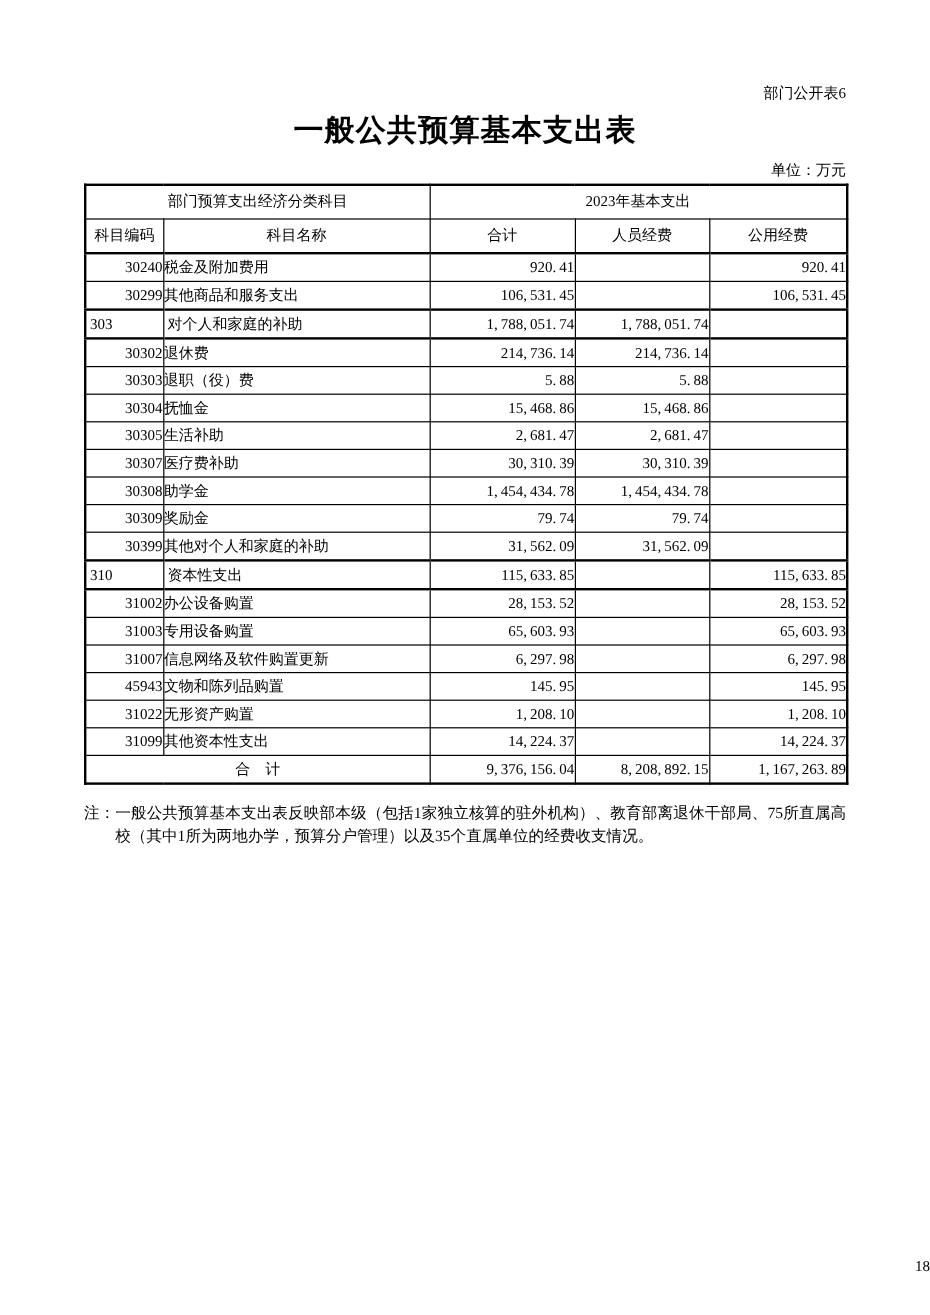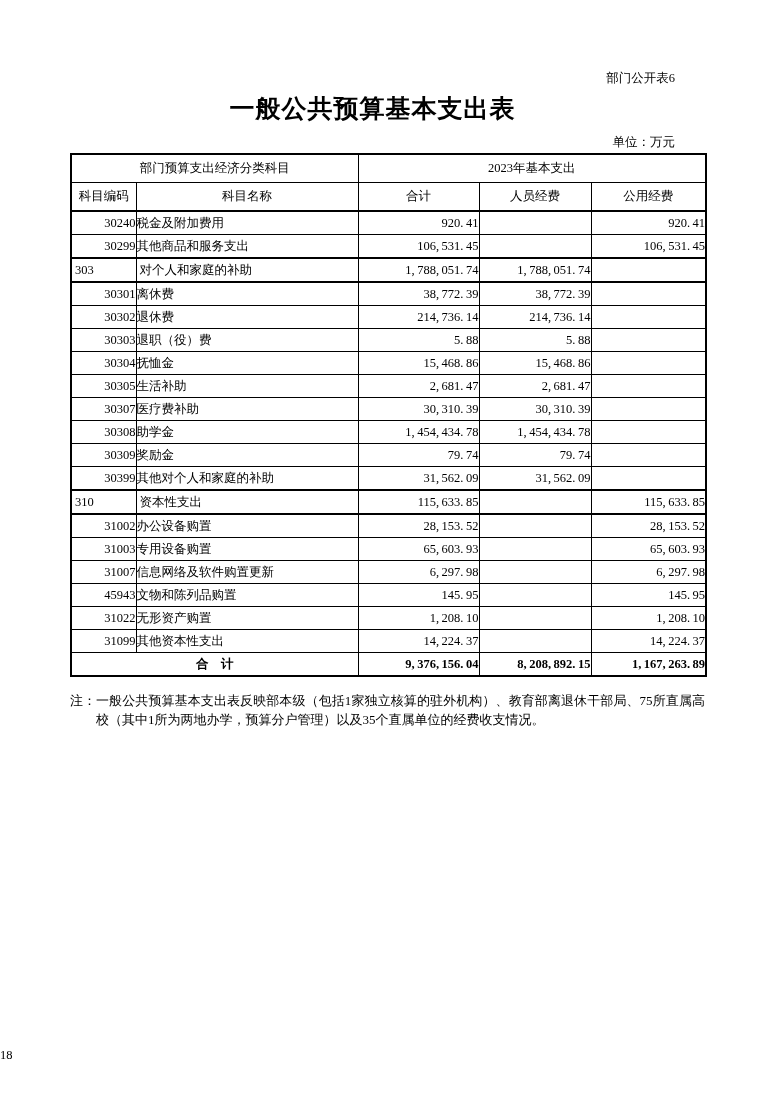--- a/index.html
+++ b/index.html
@@ -1,20 +1,20 @@
 <!DOCTYPE html>
 <html><head>
 <meta charset="utf-8">
 <style>
   html, body { margin:0; padding:0; background:#ffffff; }
   .page {
     width:775px; height:1096px;
     position:relative;
     box-sizing:border-box;
-    padding:70px 100px 0 70px;
+    padding:70px 70px 0 70px;
     background:#ffffff;
     color:#000;
     font-family:"Liberation Serif","DejaVu Serif",serif;
   }
   .doc-label {
     text-align:right;
     font-size:12.5px;
     height:16px;
     line-height:16px;
   }
@@ -54,36 +54,36 @@
     padding:0;
     overflow:hidden;
     white-space:nowrap;
   }
   td.code { text-align:right; padding-right:7px; }
   td.name { text-align:left; padding-left:22px; }
   td.num  { text-align:right; padding-right:8px; }
   tr.section td { font-weight:normal; border-top:2px solid #000; border-bottom:2px solid #000; }
   tr.section td.code { text-align:left; padding-left:3px; }
   tr.section td.name { padding-left:3px; }
-  tfoot td { font-weight:bold; border-top:2px solid #000; height:24px; }
+  tfoot td { font-weight:normal; border-top:2px solid #000; height:24px; }
   td.total-label { text-align:center; }
   .note {
     display:flex;
     width:635px;
     margin-top:14px;
     font-size:13px;
     line-height:19px;
   }
   .note-prefix { white-space:nowrap; }
   .note-text { flex:1; text-align:justify; }
   .page-number {
     position:absolute;
     left:0; right:0;
     top:1048px;
-    text-align:left;
+    text-align:right;
     font-size:12.5px;
   }
 </style>
 </head>
 <body>
 
 <div class="page">
 
   <div class="doc-label">部门公开表6</div>
 
@@ -128,27 +128,20 @@
           <td class="num">106, 531. 45</td>
         </tr>
         <tr class="section">
           <td class="code">303</td>
           <td class="name">对个人和家庭的补助</td>
           <td class="num">1, 788, 051. 74</td>
           <td class="num">1, 788, 051. 74</td>
           <td class="num"></td>
         </tr>
         <tr class="item">
-          <td class="code">30301</td>
-          <td class="name">离休费</td>
-          <td class="num">38, 772. 39</td>
-          <td class="num">38, 772. 39</td>
-          <td class="num"></td>
-        </tr>
-        <tr class="item">
           <td class="code">30302</td>
           <td class="name">退休费</td>
           <td class="num">214, 736. 14</td>
           <td class="num">214, 736. 14</td>
           <td class="num"></td>
         </tr>
         <tr class="item">
           <td class="code">30303</td>
           <td class="name">退职（役）费</td>
           <td class="num">5. 88</td>

